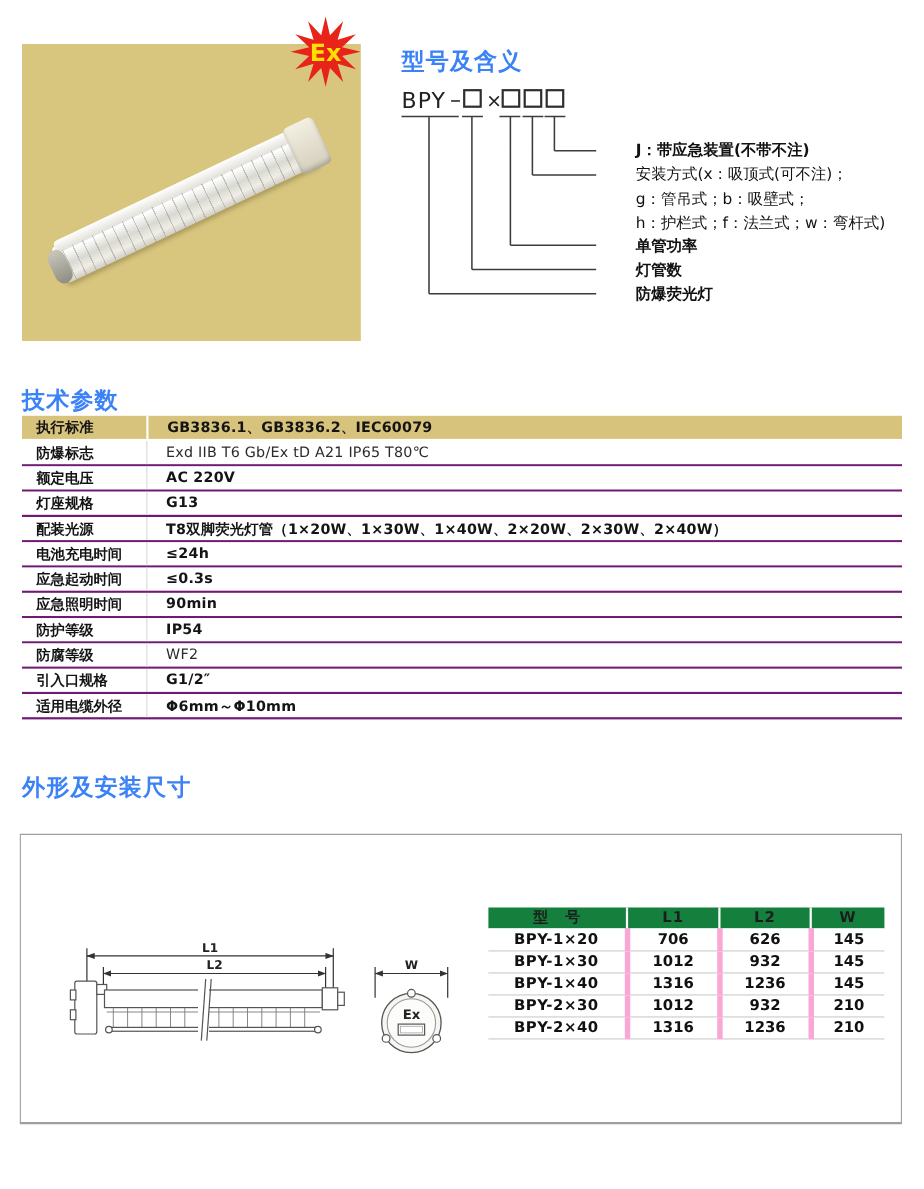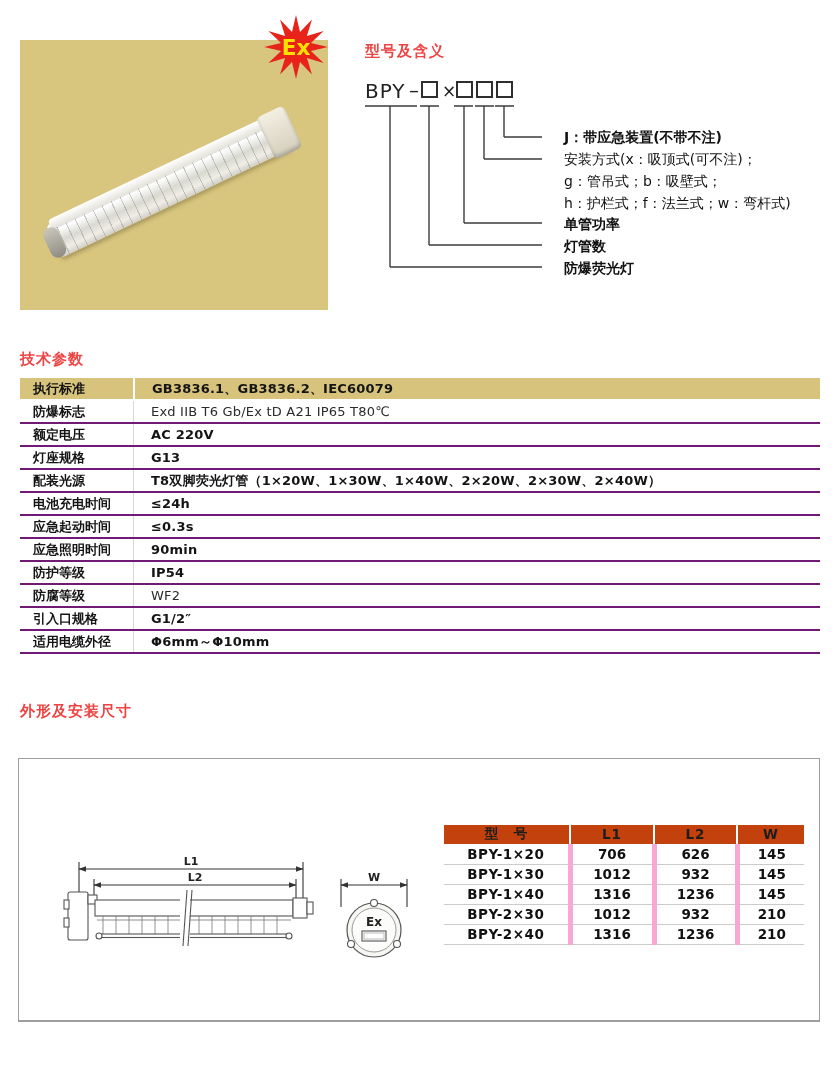--- a/index.html
+++ b/index.html
@@ -1,62 +1,62 @@
 <!DOCTYPE html>
 <html><head>
 <meta charset="utf-8">
 <style>
   * { margin:0; padding:0; box-sizing:border-box; }
   body { background:#ffffff; }
   .page {
     position:relative; width:840px; height:1078px; background:#fff;
     font-family:"DejaVu Sans","Liberation Sans",sans-serif; overflow:hidden; color:#1a1a1a;
   }
-  .sec-title { position:absolute; color:#ef4444; font-size:15px; font-weight:bold; letter-spacing:1px; white-space:nowrap; }
+  .sec-title { position:absolute; color:#3b82f6; font-size:21px; font-weight:bold; letter-spacing:1px; white-space:nowrap; }
 
   
   .photo { position:absolute; left:20px; top:40px; width:308px; height:270px; background:#D8C57E; }
   .lamp { position:absolute; left:21px; top:129px; width:256px; height:36px;
           transform:rotate(-25.4deg); transform-origin:50% 50%; }
   .lamp-body { position:absolute; inset:0; border-radius:5px;
        background:
          repeating-linear-gradient(90deg, rgba(140,140,132,0.0) 0 9px, rgba(140,140,132,0.45) 9px 10px),
          linear-gradient(#fdfdfa 0%, #ffffff 22%, #d9d9d2 55%, #efede6 80%, #cfcdc4 100%);
        box-shadow:0 3px 4px rgba(90,80,40,.35); }
   .lamp-top { position:absolute; left:4px; right:4px; top:-4px; height:10px; border-radius:4px;
        background:linear-gradient(#ffffff,#e4e2da); box-shadow:0 1px 1px rgba(0,0,0,.15); }
   .lamp-end-right { position:absolute; right:-10px; top:-7px; width:30px; height:46px; border-radius:5px;
        background:linear-gradient(#f3efe2,#d4cebc); box-shadow:inset 0 -3px 4px rgba(0,0,0,.2); }
   .lamp-end-left { position:absolute; left:-7px; top:3px; width:16px; height:32px; border-radius:8px;
        background:linear-gradient(#c9c6ba,#8f8d83); }
   .star { position:absolute; left:258px; top:12px; width:76px; height:70px; }
 
   
   .model-svg { position:absolute; left:360px; top:70px; }
-  .legend-item { position:absolute; left:564px; font-size:14px; line-height:17px; color:#111; white-space:nowrap; }
+  .legend-item { position:absolute; left:578px; font-size:14px; line-height:17px; color:#111; white-space:nowrap; }
   .legend-item.bold { font-weight:bold; }
 
   
   .tech-table { position:absolute; left:20px; top:378px; width:800px; }
   .trow { display:flex; height:23px; align-items:stretch; border-bottom:2px solid #701a75; font-size:13px; background:#fff; }
   .trow .lbl { flex:0 0 113px; width:113px; padding-left:13px; display:flex; align-items:center;
                font-weight:bold; color:#141414;font-family:Liberation Mono, monospace; }
   .trow .val { flex:1; padding-left:17px; display:flex; align-items:center;
                border-left:1px solid #d8d8d6; font-weight:bold; color:#141414; letter-spacing:.2px; }
   .trow .val.light { font-weight:normal; color:#2b2b2b; }
   .trow.hdr { background:#D7C37C; border-bottom:2px solid #fff; }
   .trow.hdr .val { border-left:2px solid #fff; }
 
   
   .dim-box { position:absolute; left:18px; top:758px; width:802px; height:264px;
              border:1px solid #9e9e9e; border-bottom-width:2px; background:#fff; }
   .side-svg { position:absolute; left:32px; top:95px; }
   .end-svg  { position:absolute; left:313px; top:114px; }
   .dtable { position:absolute; left:425px; top:66px; width:360px; border-collapse:collapse; table-layout:fixed; }
-  .dtable th { background:#c2410c; height:19px; font-size:13.5px; font-weight:bold; color:#1d1d1d;
+  .dtable th { background:#15803d; height:19px; font-size:13.5px; font-weight:bold; color:#1d1d1d;
                border-left:2px solid #fff; border-bottom:1px solid #fff; letter-spacing:1px; }
   .dtable th:first-child { border-left:none; }
   .dtable td { height:20px; text-align:center; font-size:13.5px; color:#111; font-weight:600;
                border-bottom:1px solid #cbcbc9; border-left:5px solid #f9a8d4; }
   .dtable td:first-child { border-left:none; letter-spacing:.5px; }
 
   svg text { font-family:"DejaVu Sans","Liberation Sans",sans-serif; }
   .dim-line { stroke:#333; stroke-width:1.1; }
   .draw-line { stroke:#555; stroke-width:1.1; fill:#fff; }
   .thin { stroke:#777; stroke-width:.8; fill:none; }

